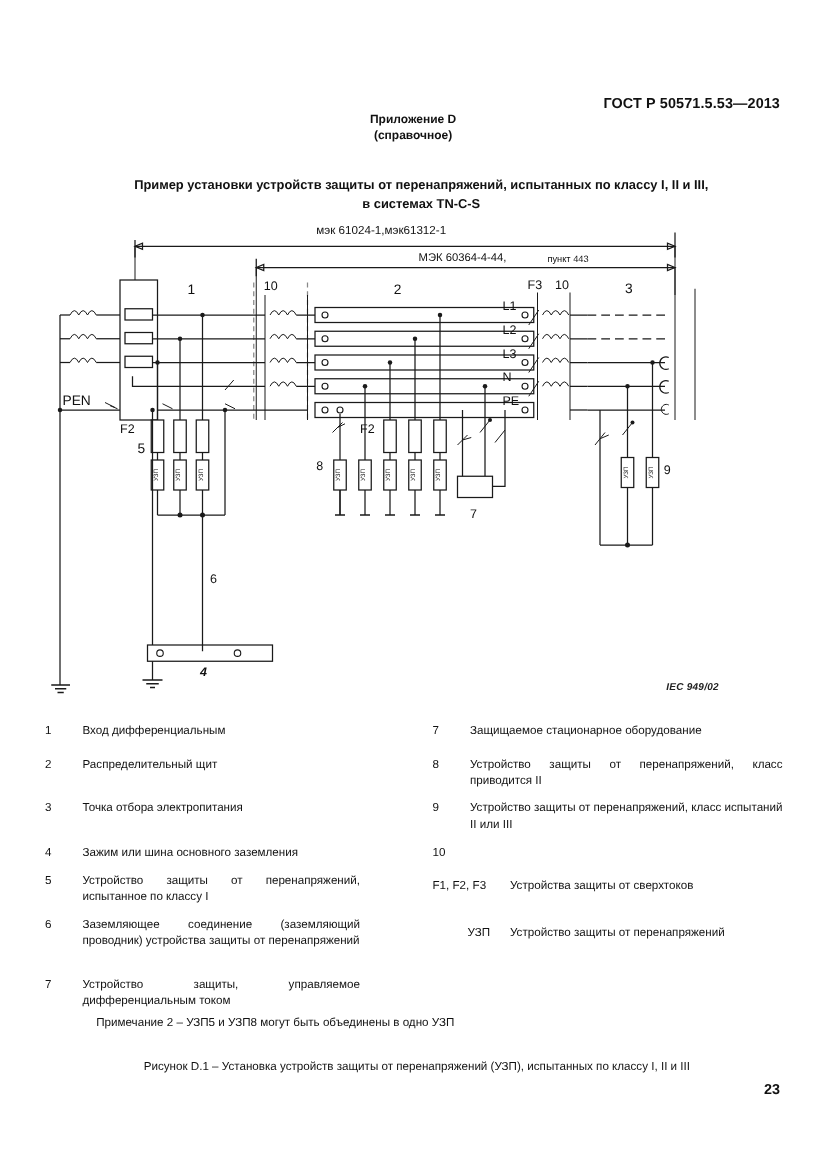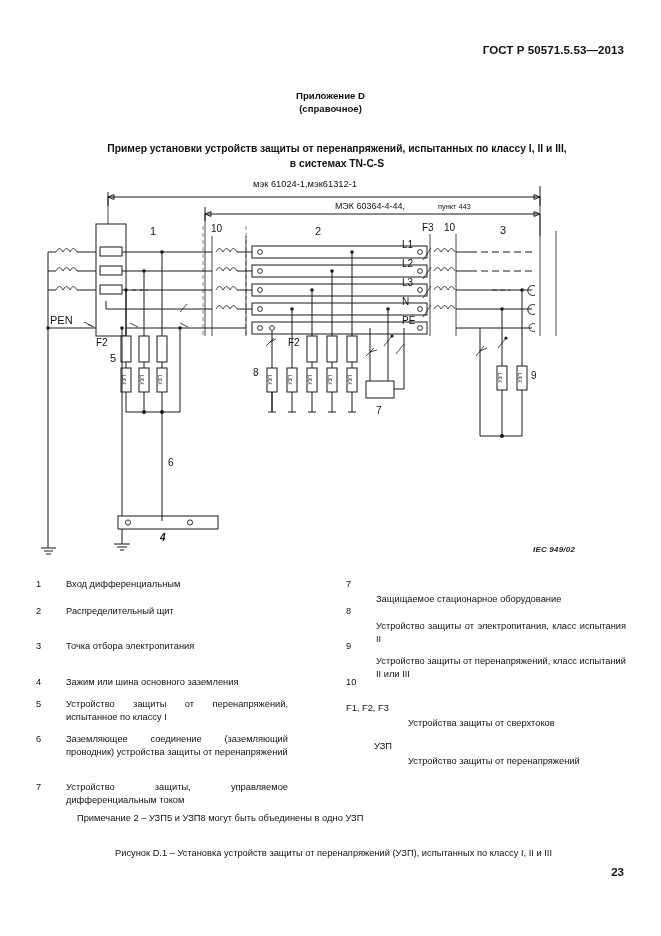--- a/index.html
+++ b/index.html
@@ -6,21 +6,21 @@
   body{
     width:661px;height:936px;position:relative;overflow:hidden;
     font-family:"Liberation Sans", sans-serif;
     color:#111;
     -webkit-font-smoothing:antialiased;
   }
   .page{position:absolute;inset:0;}
 
   
   .std-code{
-    position:absolute;left:0;right:37px;top:44px;
+    position:absolute;left:0;right:37px;top:77px;
     text-align:right;font-size:11.5px;font-weight:bold;letter-spacing:.1px;
   }
   .annex{
     position:absolute;left:0;right:0;top:89px;text-align:center;
     font-size:9.6px;font-weight:bold;line-height:13px;
   }
   .annex .sub{font-weight:bold;}
 
   .fig-title{
     position:absolute;left:46px;right:33px;top:142px;text-align:center;
@@ -41,21 +41,21 @@
     flex:0 0 auto;font-size:9.3px;line-height:12.6px;
     text-align:left;
   }
   .leg-txt{
     font-size:9.3px;line-height:12.6px;text-align:justify;
     text-align-last:left;
   }
   .leg-col.left .leg-num{width:30px;}
   .leg-col.left .leg-txt{width:222px;}
   .leg-col.right .leg-num{width:30px;}
-  .leg-col.right .leg-txt{width:250px;margin-top:15px;}
+  .leg-col.right .leg-txt{width:250px;}
   .leg-col.right .leg-row.wide .leg-num{width:62px;}
   .leg-col.right .leg-row.wide .leg-txt{width:230px;text-align:left;}
   .leg-col.right .leg-row.indent .leg-num{width:62px;padding-left:28px;box-sizing:border-box;}
   .leg-col.right .leg-row.indent .leg-txt{width:230px;text-align:center;}
 
   
   .notes{
     position:absolute;left:77px;top:812px;width:520px;
     font-size:9.3px;line-height:13px;
   }
@@ -389,21 +389,21 @@
       </div>
     </div>
 
     <div class="leg-col right">
       <div class="leg-row" style="top:0px">
         <div class="leg-num">7</div>
         <div class="leg-txt">Защищаемое стационарное оборудование</div>
       </div>
       <div class="leg-row" style="top:27px">
         <div class="leg-num">8</div>
-        <div class="leg-txt">Устройство защиты от электропитания, класс испытания II</div>
+        <div class="leg-txt">Устройство защиты от перенапряжений, класс приводится II</div>
       </div>
       <div class="leg-row" style="top:62px">
         <div class="leg-num">9</div>
         <div class="leg-txt">Устройство защиты от перенапряжений, класс испытаний II или III</div>
       </div>
       <div class="leg-row" style="top:98px">
         <div class="leg-num">10</div>
       </div>
       <div class="leg-row wide" style="top:124px">
         <div class="leg-num">F1, F2, F3</div>

